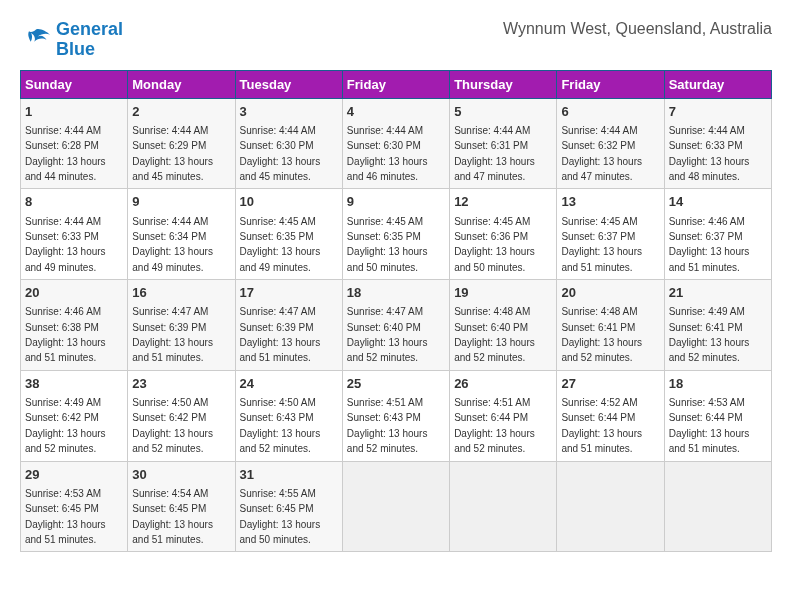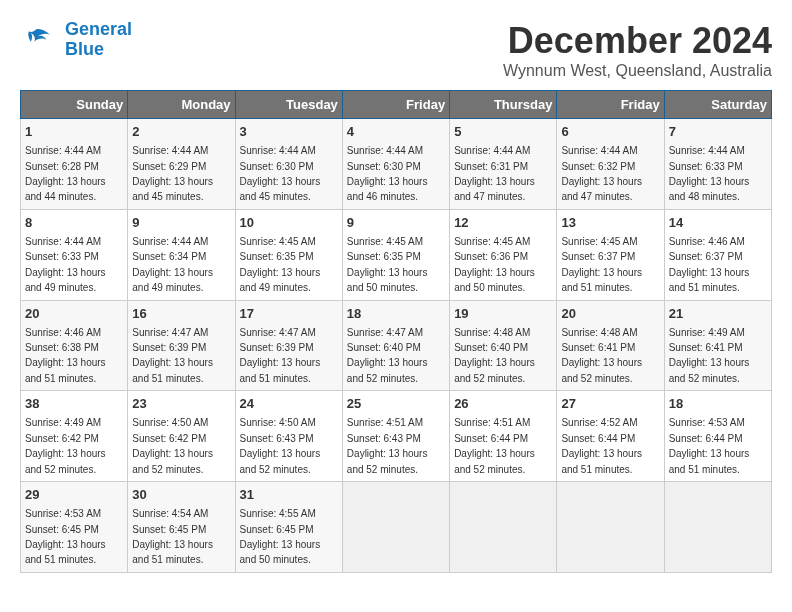--- a/index.html
+++ b/index.html
@@ -12,21 +12,21 @@
     }
     .header-area {
       display: flex;
       justify-content: space-between;
       align-items: flex-start;
       margin-bottom: 10px;
     }
     .logo {
       display: flex;
       align-items: center;
-      gap: 13px;
+      gap: 4px;
     }
     .logo-text {
       font-size: 18px;
       font-weight: bold;
       color: #333;
       line-height: 1.1;
     }
     .logo-text span {
       color: #1a7abf;
     }
@@ -45,24 +45,24 @@
     .location-title {
       font-size: 16px;
       color: #555;
     }
     table {
       width: 100%;
       border-collapse: collapse;
       font-size: 11px;
     }
     thead tr th {
-      background: #737373;
+      background: #a21caf;
       color: #fff;
       padding: 6px 4px;
-      text-align: right;
+      text-align: left;
       font-size: 13px;
       font-weight: bold;
       border: 1px solid #1a5f8f;
     }
     tbody tr td {
       vertical-align: top;
       padding: 4px 4px;
       border: 1px solid #ccc;
       width: 14.28%;
       height: 80px;
@@ -94,21 +94,20 @@
   <div class="logo">
     <svg class="logo-bird" viewBox="0 0 36 32" xmlns="http://www.w3.org/2000/svg">
       <path d="M18 4 C22 2, 30 6, 34 10 C30 8, 24 9, 20 12 C24 10, 28 12, 30 16 C26 13, 20 14, 16 18 C18 14, 16 10, 12 8 C14 10, 14 14, 12 18 C10 14, 8 10, 10 6 C12 8, 16 6, 18 4 Z" fill="#1a7abf"></path>
     </svg>
     <div class="logo-text">
       <div><span>General</span></div>
       <div style="color:#1a7abf;">Blue</div>
     </div>
   </div>
   <div class="title-block">
-    <div class="month-title">December 2024</div>
     <div class="location-title">Wynnum West, Queensland, Australia</div>
   </div>
 </div>
 
 <table>
   <thead>
     <tr id="header-row">
         <th>Sunday</th>
         <th>Monday</th>
         <th>Tuesday</th>

